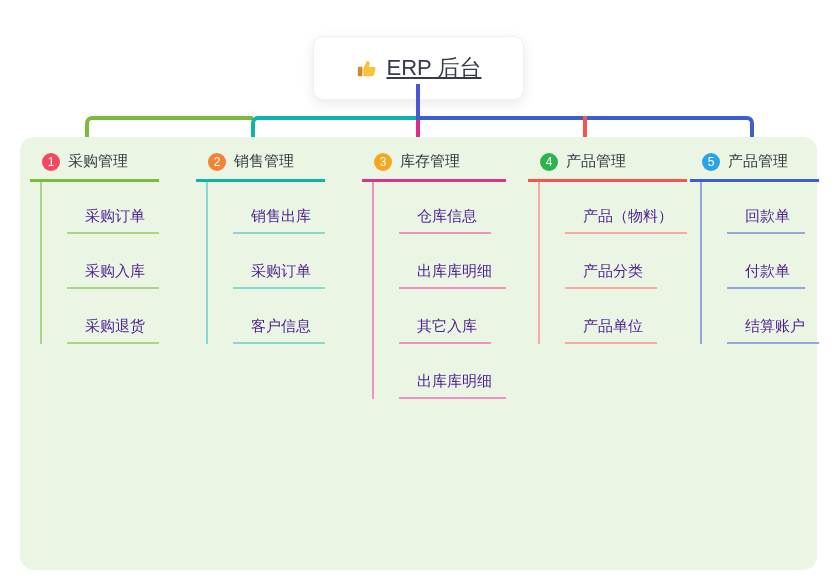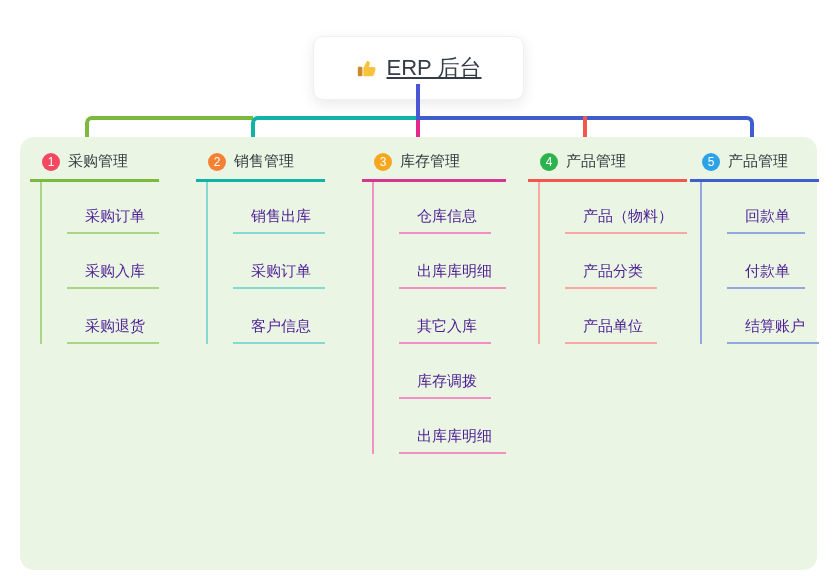--- a/index.html
+++ b/index.html
@@ -106,21 +106,20 @@
 
   <div class="col b2" style="left:342px;">
     <div class="title">
       <span class="badge">3</span>
       <span>库存管理</span>
     </div>
     <div class="children">
       <div class="child">仓库信息</div>
       <div class="child">出库库明细</div>
       <div class="child">其它入库</div>
-      <div class="child">库存调拨</div>
       <div class="child">出库库明细</div>
     </div>
   </div>
 
   <div class="col b3" style="left:508px;">
     <div class="title">
       <span class="badge">4</span>
       <span>产品管理</span>
     </div>
     <div class="children">

